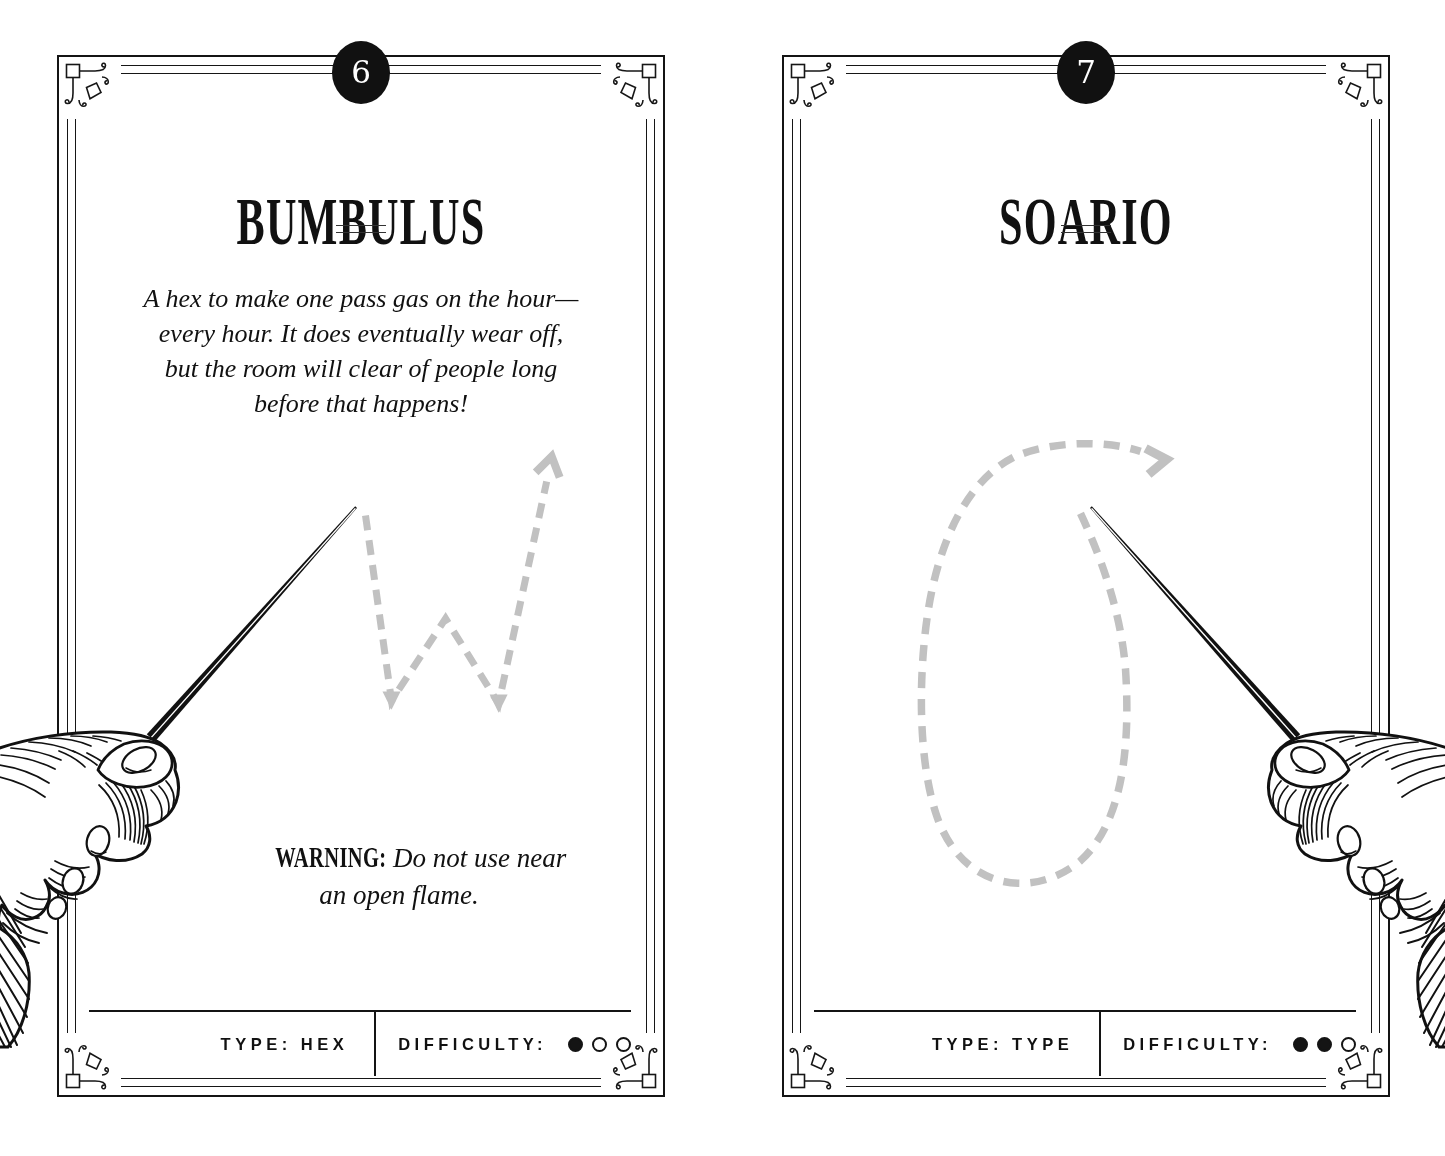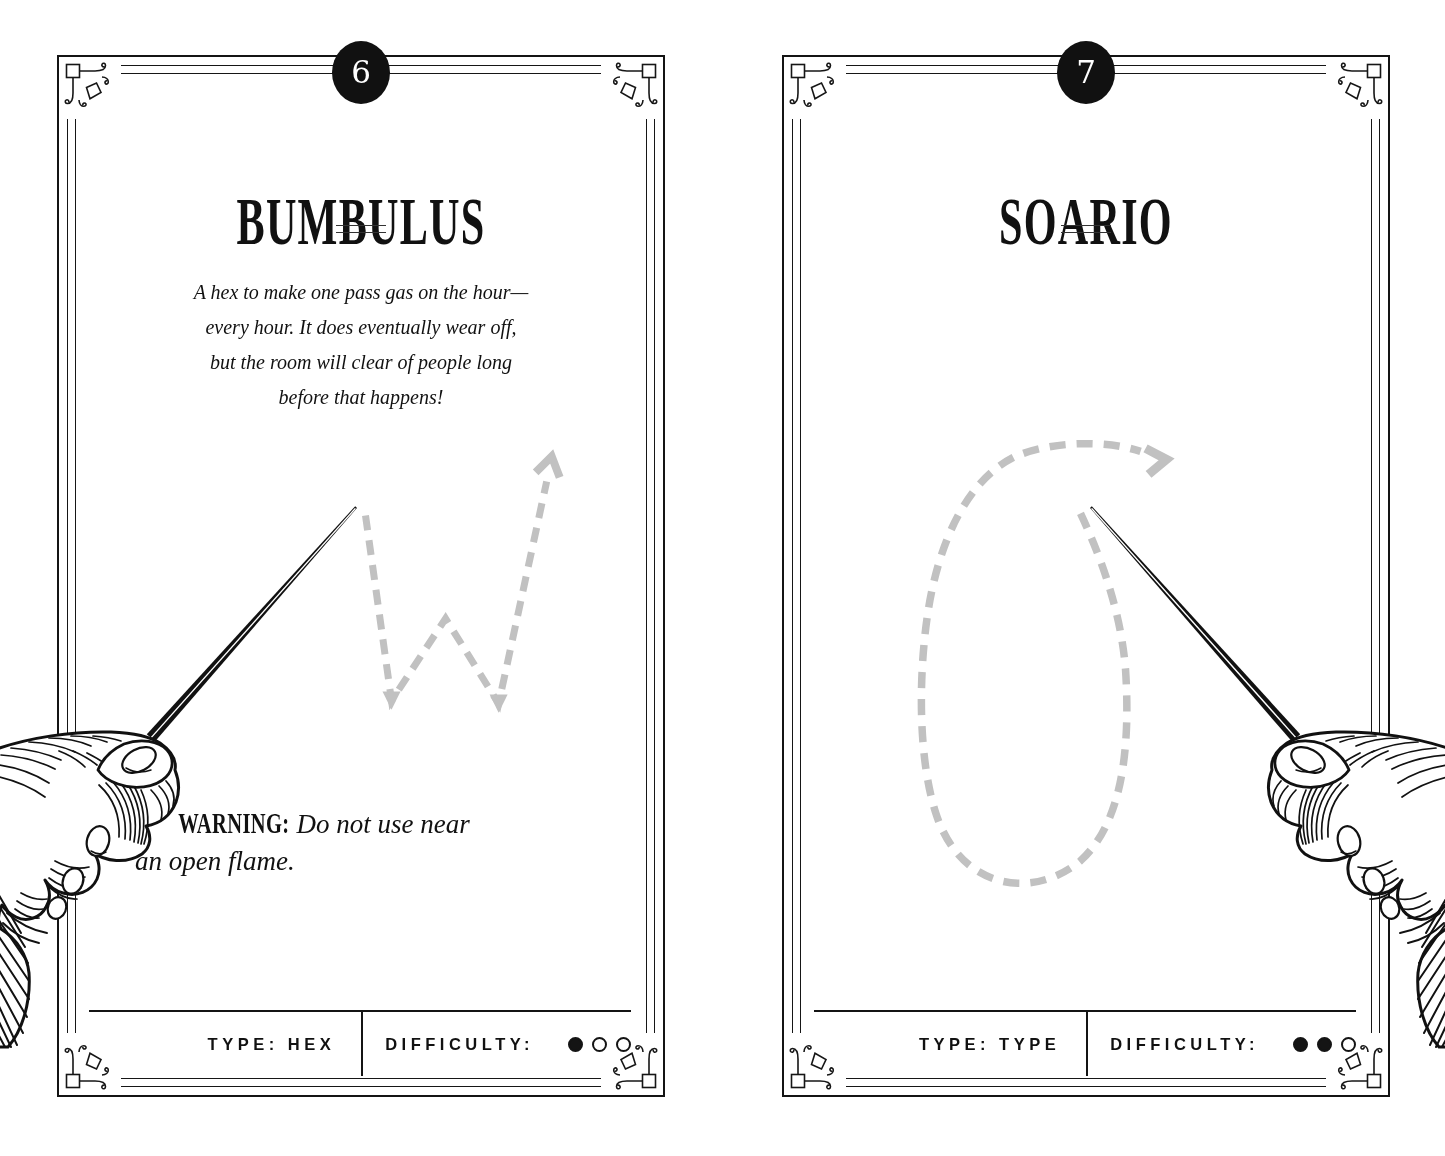--- a/index.html
+++ b/index.html
@@ -13,34 +13,34 @@
   .corner.tl{left:0;top:0;} .corner.tr{right:0;top:0;transform:scaleX(-1);}
   .corner.bl{left:0;bottom:0;transform:scaleY(-1);} .corner.br{right:0;bottom:0;transform:scale(-1,-1);}
   .badge{position:absolute;left:50%;top:-16px;transform:translateX(-50%);width:58px;height:63px;
          background:#111;border-radius:50%;display:flex;align-items:center;justify-content:center;z-index:6;}
   .badge span{color:#fff;font-family:"DejaVu Serif",serif;font-size:31px;line-height:1;}
   .title{position:absolute;top:84px;left:0;right:0;text-align:center;font-weight:bold;font-size:68px;
          line-height:1;letter-spacing:2px;transform:scaleX(0.62);z-index:3;}
   .title-divider{position:absolute;top:168px;left:50%;transform:translateX(-50%);width:50px;height:6px;
          border-top:1.6px solid #333;border-bottom:1.6px solid #333;z-index:3;}
   .desc{position:absolute;top:198px;left:40px;right:40px;text-align:center;font-style:italic;
-        font-size:20px;line-height:35px;white-space:pre-line;z-index:3;}
+        font-size:26px;line-height:35px;white-space:pre-line;z-index:3;}
   .gesture{position:absolute;inset:0;width:100%;height:100%;z-index:3;pointer-events:none;}
   .hand{position:absolute;top:432px;width:400px;height:560px;z-index:5;pointer-events:none;}
   .hand.left{left:-60px;} .hand.right{right:-60px;transform:scaleX(-1);}
-  .warning{position:absolute;top:748px;left:76px;right:0;font-style:italic;
+  .warning{position:absolute;top:782px;left:76px;right:0;text-align:center;font-style:italic;
            font-size:27px;line-height:37px;z-index:3;}
   .wlabel{font-style:normal;font-weight:bold;font-size:28.5px;display:inline-block;
           transform:scaleX(0.72);transform-origin:100% 60%;margin-right:7px;letter-spacing:0.5px;}
   .footer-rule{position:absolute;top:953px;left:30px;right:32px;height:2px;background:#141414;z-index:3;}
   .footer-cells{position:absolute;top:955px;left:30px;right:32px;height:64px;display:flex;z-index:3;
                 font-family:"Liberation Sans",sans-serif;font-weight:bold;font-size:16.5px;letter-spacing:4.5px;}
   .cell-type{width:270px;display:flex;align-items:center;justify-content:flex-end;
              padding-right:26px;border-right:2px solid #141414;white-space:pre;}
-  .cell-diff{flex:1;display:flex;align-items:center;padding-left:22px;gap:34px;}
+  .cell-diff{flex:1;display:flex;align-items:center;padding-left:22px;gap:21px;}
   .dots{display:flex;gap:9px;align-items:center;}
   .dot{width:11px;height:11px;border:2.5px solid #141414;border-radius:50%;background:#fff;}
   .dot.filled{background:#141414;}
 </style>
 </head>
 <body>
 
 <svg width="0" height="0" style="position:absolute">
   <defs>
 

